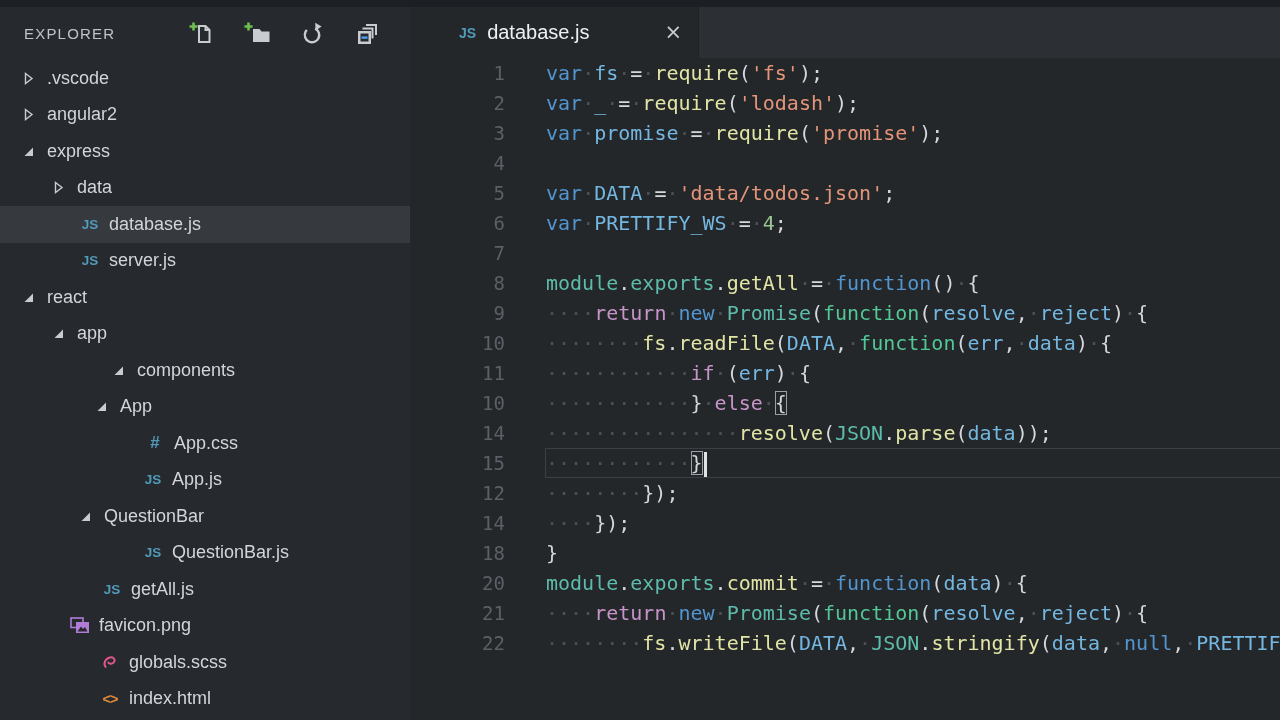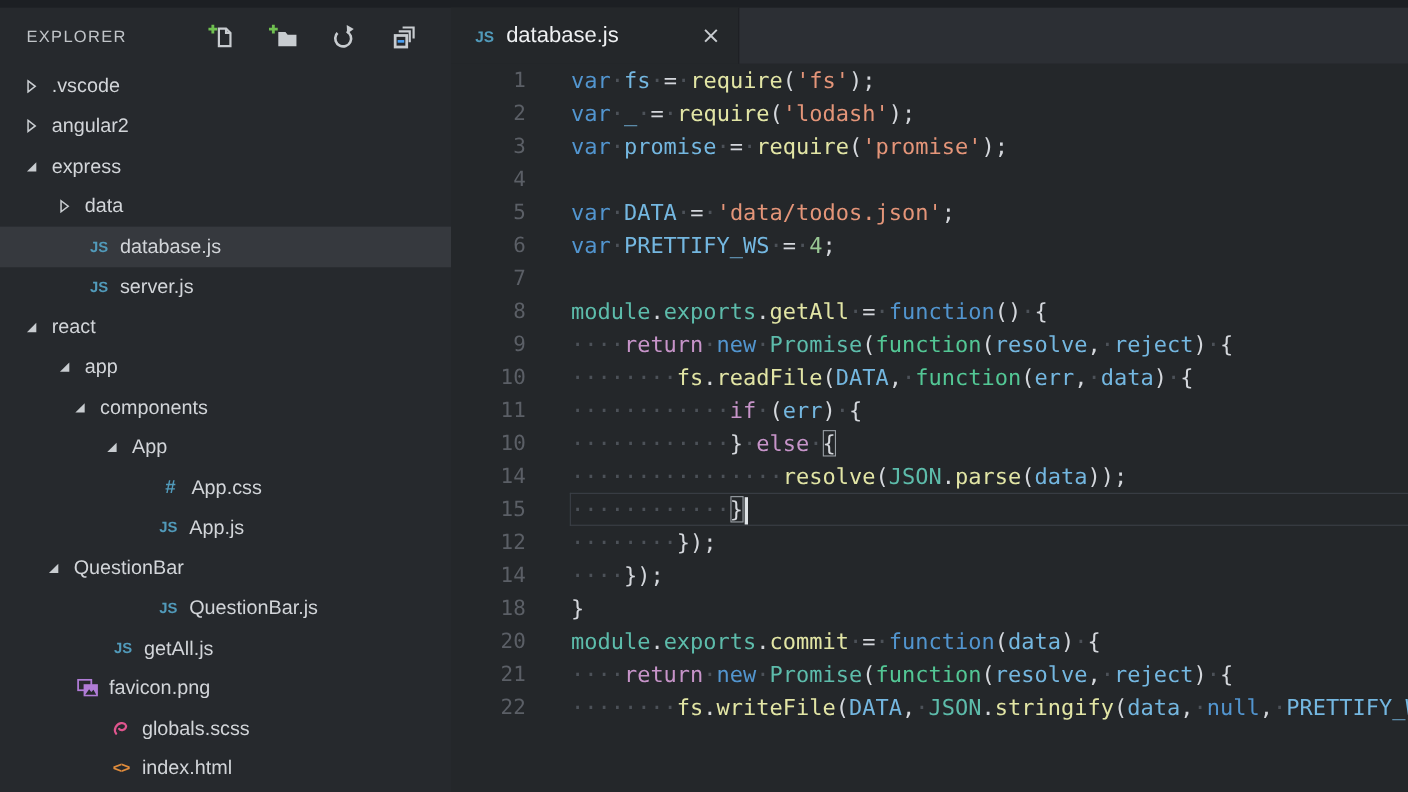--- a/index.html
+++ b/index.html
@@ -4,21 +4,21 @@
 <style>
   * { box-sizing: border-box; }
   html,body { margin:0; padding:0; }
   body {
     width:1280px; height:720px; overflow:hidden;
     background:#24272a;
     font-family:"Liberation Sans", sans-serif;
     -webkit-font-smoothing:antialiased;
   }
   .top-strip { height:7px; background:#1c1f23; }
-  .main { display:flex; height:713px; }
+  .main { display:flex; height:713px;gap:27px; }
 
   
   .sidebar { width:410px; flex:none; background:#26292d; display:flex; flex-direction:column; }
   .explorer-header { height:53px; flex:none; display:flex; align-items:center; padding:0 30px 0 24px; }
   .explorer-title { font-size:15px; letter-spacing:1.2px; color:#c0c4c8; }
   .header-icons { margin-left:auto; display:flex; gap:29px; }
   .tool-icon { width:26px; height:26px; cursor:pointer; }
   .tree { flex:1; overflow:hidden; }
   .tree-row { height:36.5px; display:flex; align-items:center; font-size:18px; color:#d2d5d9; cursor:pointer; white-space:nowrap; }
   .tree-row.selected { background:#36393e; }
@@ -133,21 +133,21 @@
           <span class="tree-label">react</span>
         </div>
         <div class="tree-row" style="padding-left: 52px;">
           <span class="arrow-box">
             <svg width="13" height="13" viewBox="0 0 13 13">
               <polygon points="11,2.5 11,11 2.5,11" fill="#c8ccd0"></polygon>
             </svg>
           </span>
           <span class="tree-label">app</span>
         </div>
-        <div class="tree-row" style="padding-left: 66px;">
+        <div class="tree-row" style="padding-left: 112px;">
           <span class="arrow-box">
             <svg width="13" height="13" viewBox="0 0 13 13">
               <polygon points="11,2.5 11,11 2.5,11" fill="#c8ccd0"></polygon>
             </svg>
           </span>
           <span class="tree-label">components</span>
         </div>
         <div class="tree-row" style="padding-left: 95px;">
           <span class="arrow-box">
             <svg width="13" height="13" viewBox="0 0 13 13">
@@ -157,21 +157,21 @@
           <span class="tree-label">App</span>
         </div>
         <div class="tree-row" style="padding-left: 143px;">
           <span class="file-ico ico-css">#</span>
           <span class="tree-label">App.css</span>
         </div>
         <div class="tree-row" style="padding-left: 141px;">
           <span class="file-ico ico-js">JS</span>
           <span class="tree-label">App.js</span>
         </div>
-        <div class="tree-row" style="padding-left: 42px; align-items: center;">
+        <div class="tree-row" style="padding-left: 79px; align-items: center;">
           <span class="arrow-box">
             <svg width="13" height="13" viewBox="0 0 13 13">
               <polygon points="11,2.5 11,11 2.5,11" fill="#c8ccd0"></polygon>
             </svg>
           </span>
           <span class="tree-label">QuestionBar</span>
         </div>
         <div class="tree-row" style="padding-left: 141px;">
           <span class="file-ico ico-js">JS</span>
           <span class="tree-label">QuestionBar.js</span>

